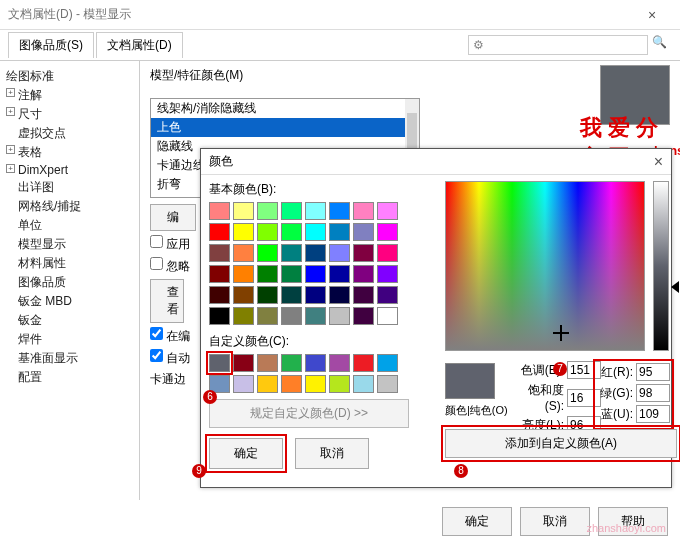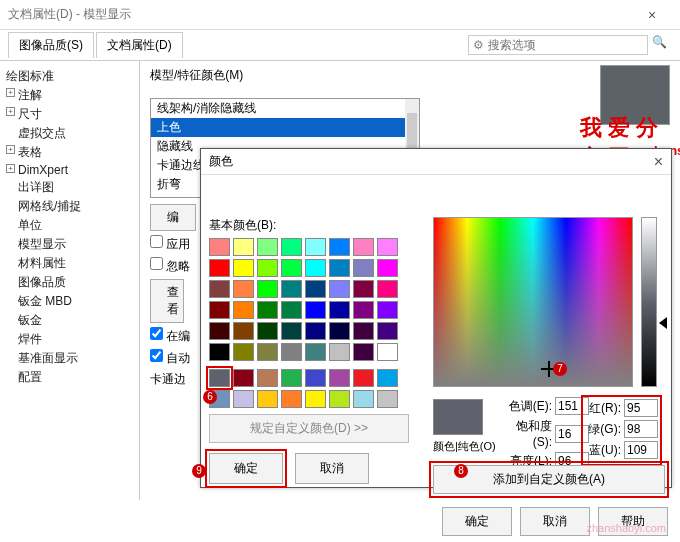--- a/index.html
+++ b/index.html
@@ -35,21 +35,21 @@
 .chk-row { margin: 4px 0; }
 .footer { position: absolute; bottom: 6px; right: 12px; display: flex; gap: 8px; }
 .footer .btn { padding: 5px 22px; }
 .wm3 { position: absolute; bottom: 8px; right: 14px; color: #eab; font-size: 11px; }
 
 
 .color-dlg { position: absolute; left: 200px; top: 148px; width: 472px; height: 340px; background: #fff; border: 1px solid #555; box-shadow: 0 0 4px rgba(0,0,0,0.3); }
 .color-dlg .cd-title { height: 26px; display: flex; align-items: center; padding: 0 8px; border-bottom: 1px solid #ddd; }
 .color-dlg .cd-title .t { flex: 1; }
 .color-dlg .cd-title .x { color: #555; font-size: 16px; }
-.cd-body { display: flex; padding: 6px 8px; gap: 14px; margin-top: 36px; }
+.cd-body { display: flex; padding: 6px 8px; gap: 26px; }
 .cd-left { width: 210px; }
 .cd-label { margin-bottom: 4px; }
 .swatches { display: grid; grid-template-columns: repeat(8, 21px); grid-auto-rows: 18px; gap: 3px; margin-bottom: 8px; }
 .sw { border: 1px solid #888; }
 .cust-swatches { display: grid; grid-template-columns: repeat(8, 21px); grid-auto-rows: 18px; gap: 3px; margin-bottom: 6px; }
 .sw.sel { outline: 2px solid #d00; outline-offset: 1px; }
 .def-btn { width: 200px; text-align: center; padding: 5px 0; border: 1px solid #bbb; background: #f3f3f3; color: #888; margin-top: 4px; }
 .cd-actions { display: flex; gap: 12px; margin-top: 10px; }
 .cd-actions .btn { padding: 6px 24px; }
 .cd-actions .btn.primary { outline: 2px solid #d00; outline-offset: 2px; }
@@ -87,21 +87,20 @@
   <span class="close">×</span>
 </div>
 
 <div class="toolbar">
   <div class="tabs">
     <div class="tab">图像品质(S)</div>
     <div class="tab active">文档属性(D)</div>
   </div>
   <div class="search-wrap">
     <span class="icon">⚙</span>
-    <input placeholder="搜索选项" style="">
   </div>
   <span class="mag">🔍</span>
 </div>
 
 <div class="main">
   <div class="sidebar" id="tree">
       <div class="tree-item root"><span>绘图标准</span></div>
       <div class="tree-item"><span class="plus">+</span><span>注解</span></div>
       <div class="tree-item"><span class="plus">+</span><span>尺寸</span></div>
       <div class="tree-item"><span>虚拟交点</span></div>
@@ -205,20 +204,21 @@
           <div class="sw" style="background: rgb(64, 0, 128);"></div>
           <div class="sw" style="background: rgb(0, 0, 0);"></div>
           <div class="sw" style="background: rgb(128, 128, 0);"></div>
           <div class="sw" style="background: rgb(128, 128, 64);"></div>
           <div class="sw" style="background: rgb(128, 128, 128);"></div>
           <div class="sw" style="background: rgb(64, 128, 128);"></div>
           <div class="sw" style="background: rgb(192, 192, 192);"></div>
           <div class="sw" style="background: rgb(64, 0, 64);"></div>
           <div class="sw" style="background: rgb(255, 255, 255);"></div>
         </div>
+      <div class="cd-label">自定义颜色(C):</div>
       <div class="cust-swatches" id="cust-sw">
           <div class="sw sel" style="background: rgb(95, 98, 109);"></div>
           <div class="sw" style="background: rgb(136, 0, 21);"></div>
           <div class="sw" style="background: rgb(185, 122, 87);"></div>
           <div class="sw" style="background: rgb(34, 177, 76);"></div>
           <div class="sw" style="background: rgb(63, 72, 204);"></div>
           <div class="sw" style="background: rgb(163, 73, 164);"></div>
           <div class="sw" style="background: rgb(237, 28, 36);"></div>
           <div class="sw" style="background: rgb(0, 162, 232);"></div>
           <div class="sw" style="background: rgb(112, 146, 190);"></div>

